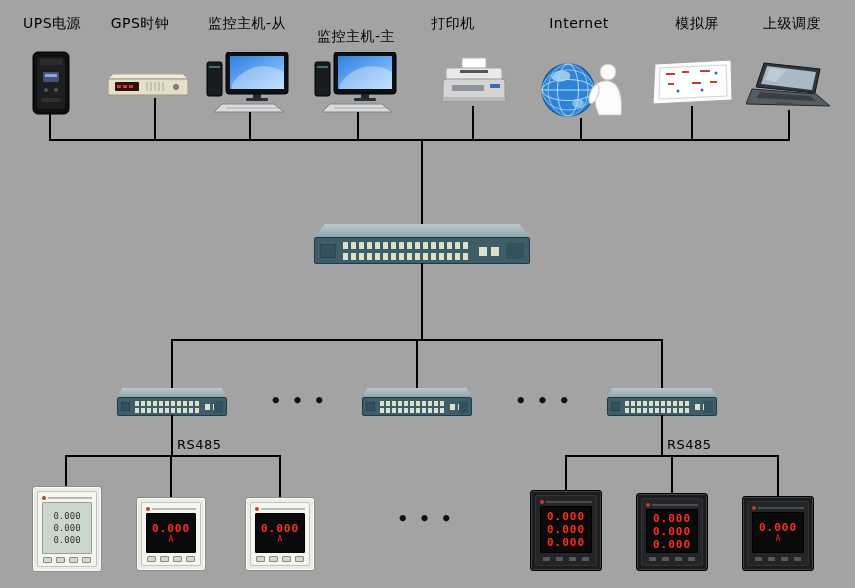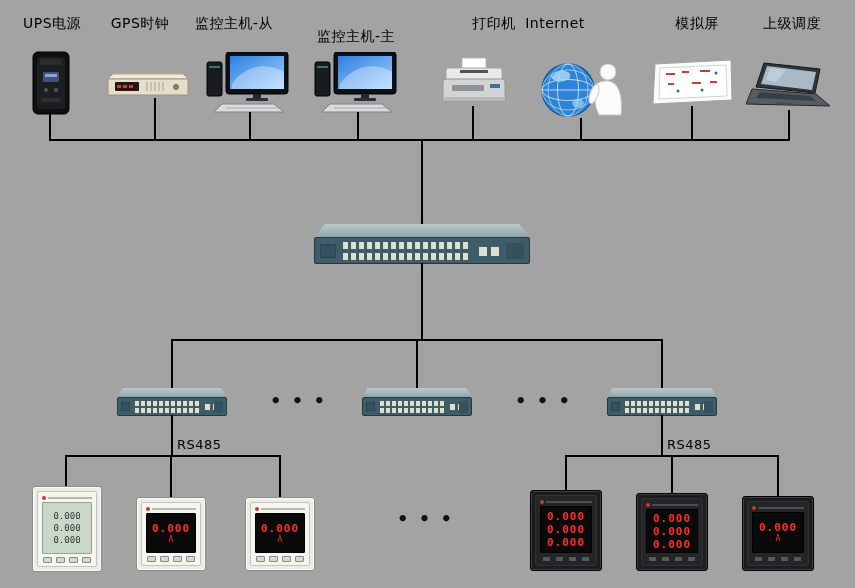--- a/index.html
+++ b/index.html
@@ -52,24 +52,24 @@
   .btn{width:9px;height:6px;background:#d8d8d0;border:1px solid #8a8a82;border-radius:1px}
   .meter.dark .btn{background:#55585c;border-color:#222}
 </style>
 </head>
 <body>
 
 <div id="diagram">
 
   <div class="lbl" style="left:17px;top:15px;width:70px">UPS电源</div>
   <div class="lbl" style="left:100px;top:15px;width:80px">GPS时钟</div>
-  <div class="lbl" style="left:188px;top:15px;width:92px">监控主机-从</div>
+  <div class="lbl" style="left:201px;top:15px;width:92px">监控主机-从</div>
   <div class="lbl" style="left:310px;top:28px;width:92px">监控主机-主</div>
-  <div class="lbl" style="left:466px;top:15px;width:56px">打印机</div>
-  <div class="lbl" style="left:520px;top:15px;width:70px">Internet</div>
+  <div class="lbl" style="left:425px;top:15px;width:56px">打印机</div>
+  <div class="lbl" style="left:544px;top:15px;width:70px">Internet</div>
   <div class="lbl" style="left:668px;top:15px;width:58px">模拟屏</div>
   <div class="lbl" style="left:760px;top:15px;width:64px">上级调度</div>
 
   <div class="dev" style="left:26px;top:50px;width:50px;height:66px">
     <svg viewBox="0 0 50 66">
       <rect x="7" y="2" width="36" height="62" rx="5" fill="#0f0f10" stroke="#000"></rect>
       <rect x="11" y="7" width="28" height="52" rx="3" fill="#1d1e20"></rect>
       <rect x="14" y="9" width="22" height="6" fill="#2a2b2e"></rect>
       <rect x="17" y="22" width="16" height="10" rx="1" fill="#41517a"></rect>
       <rect x="19" y="24" width="12" height="3" fill="#8fa3d9"></rect>

